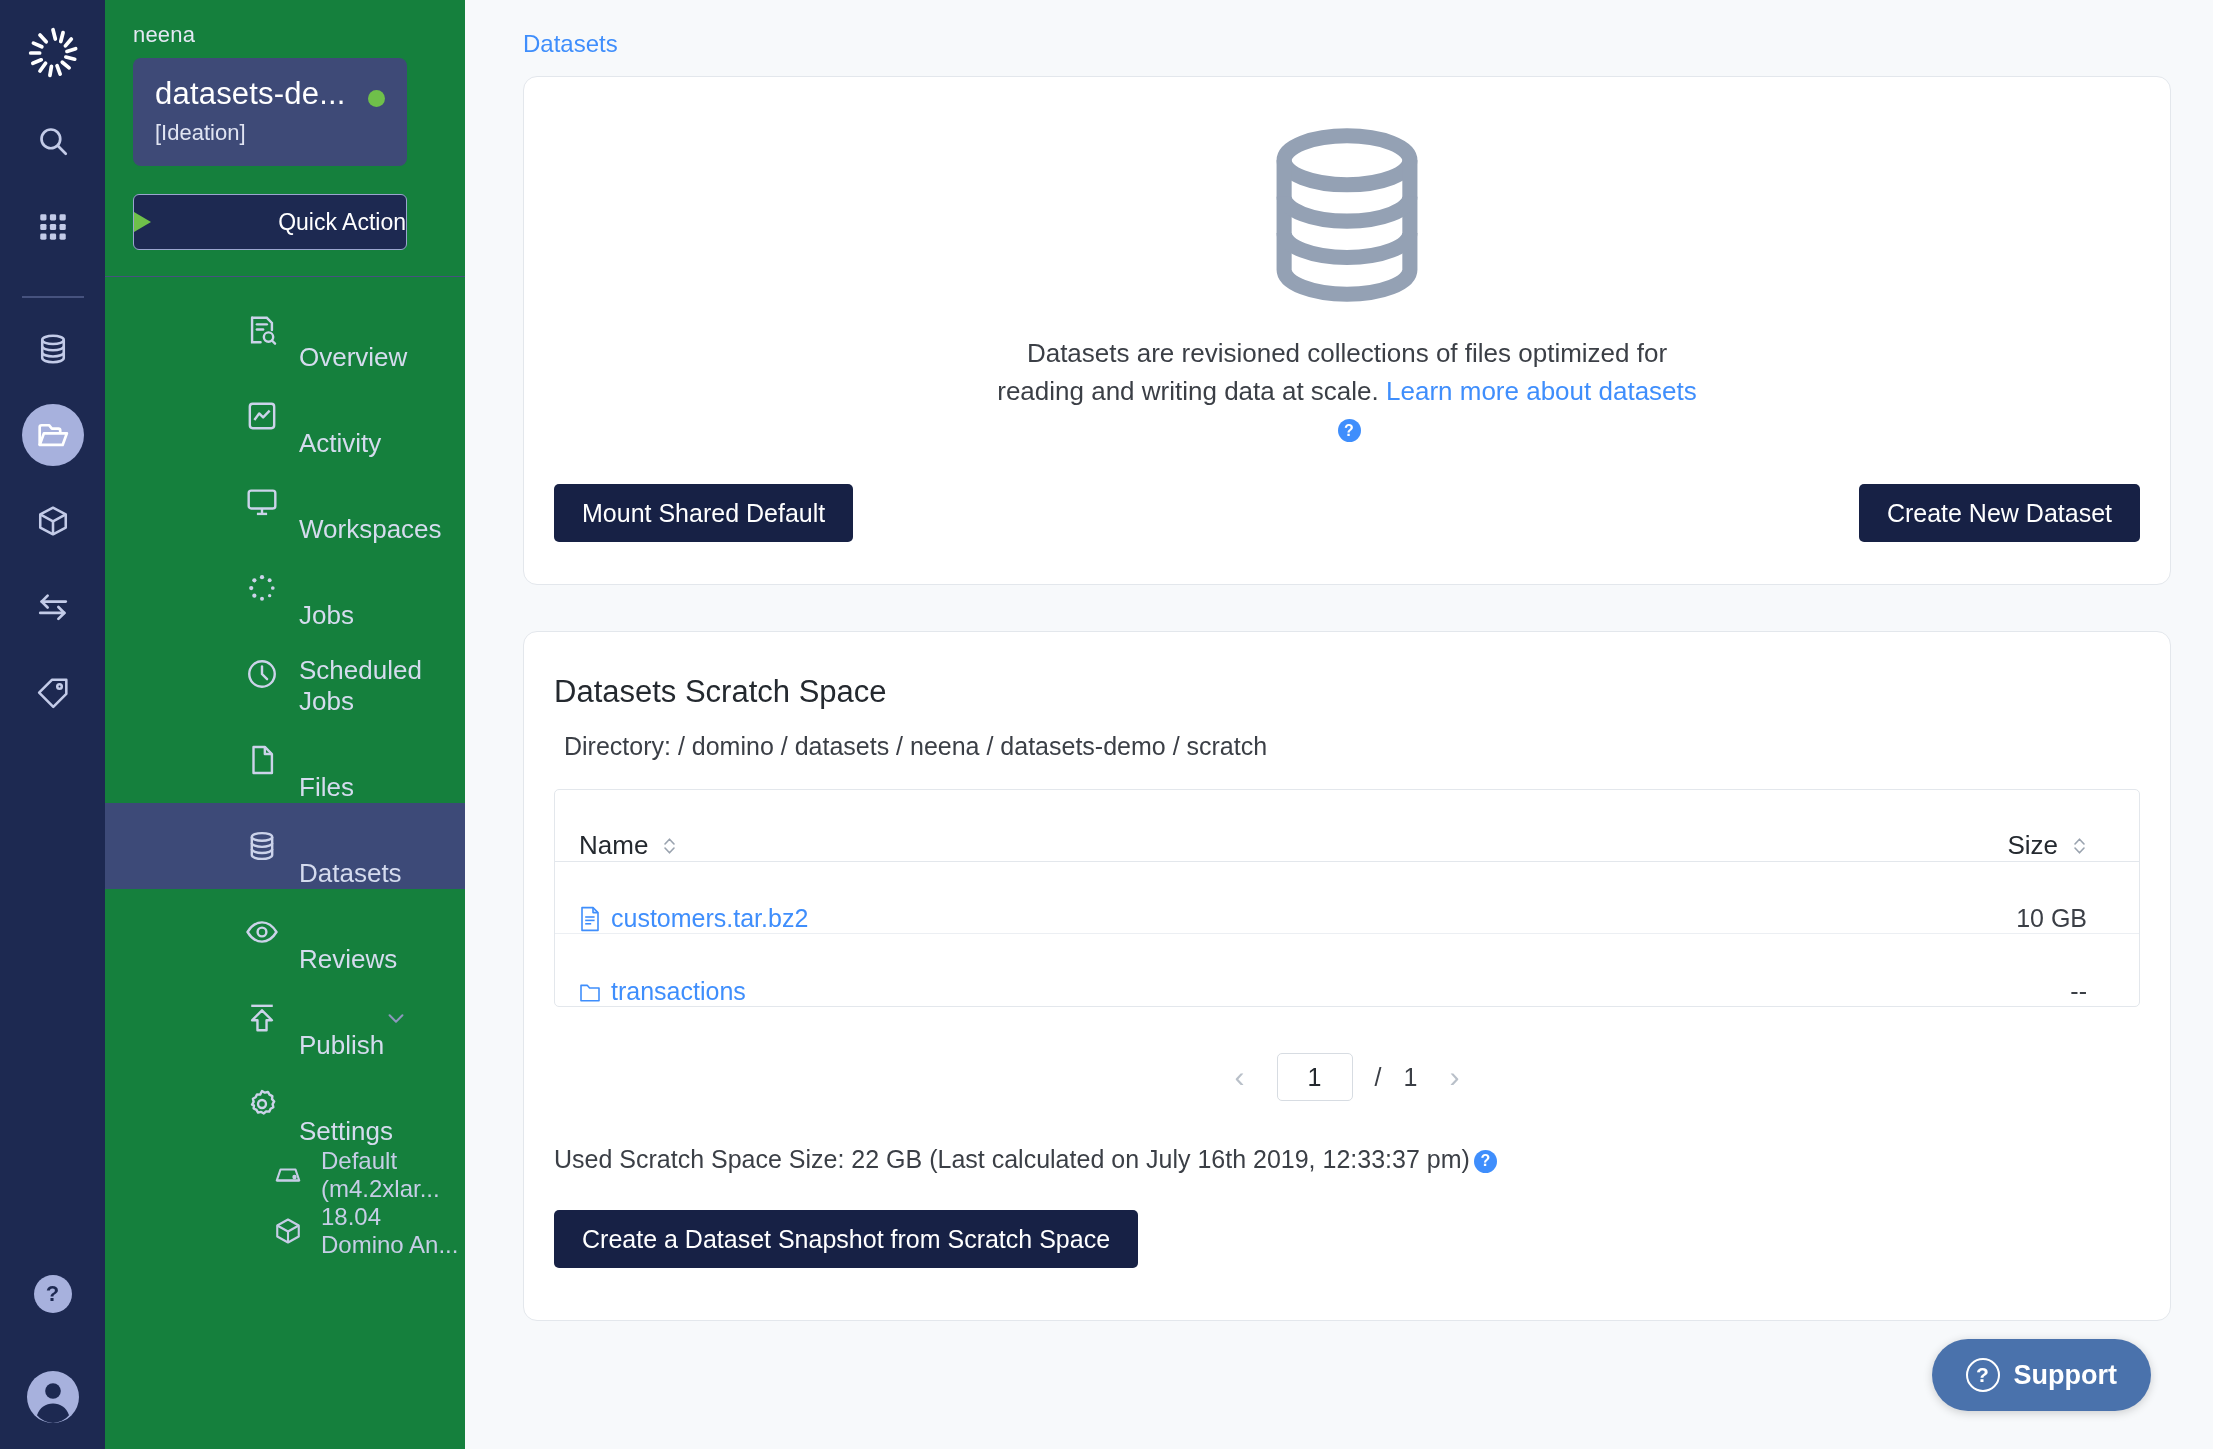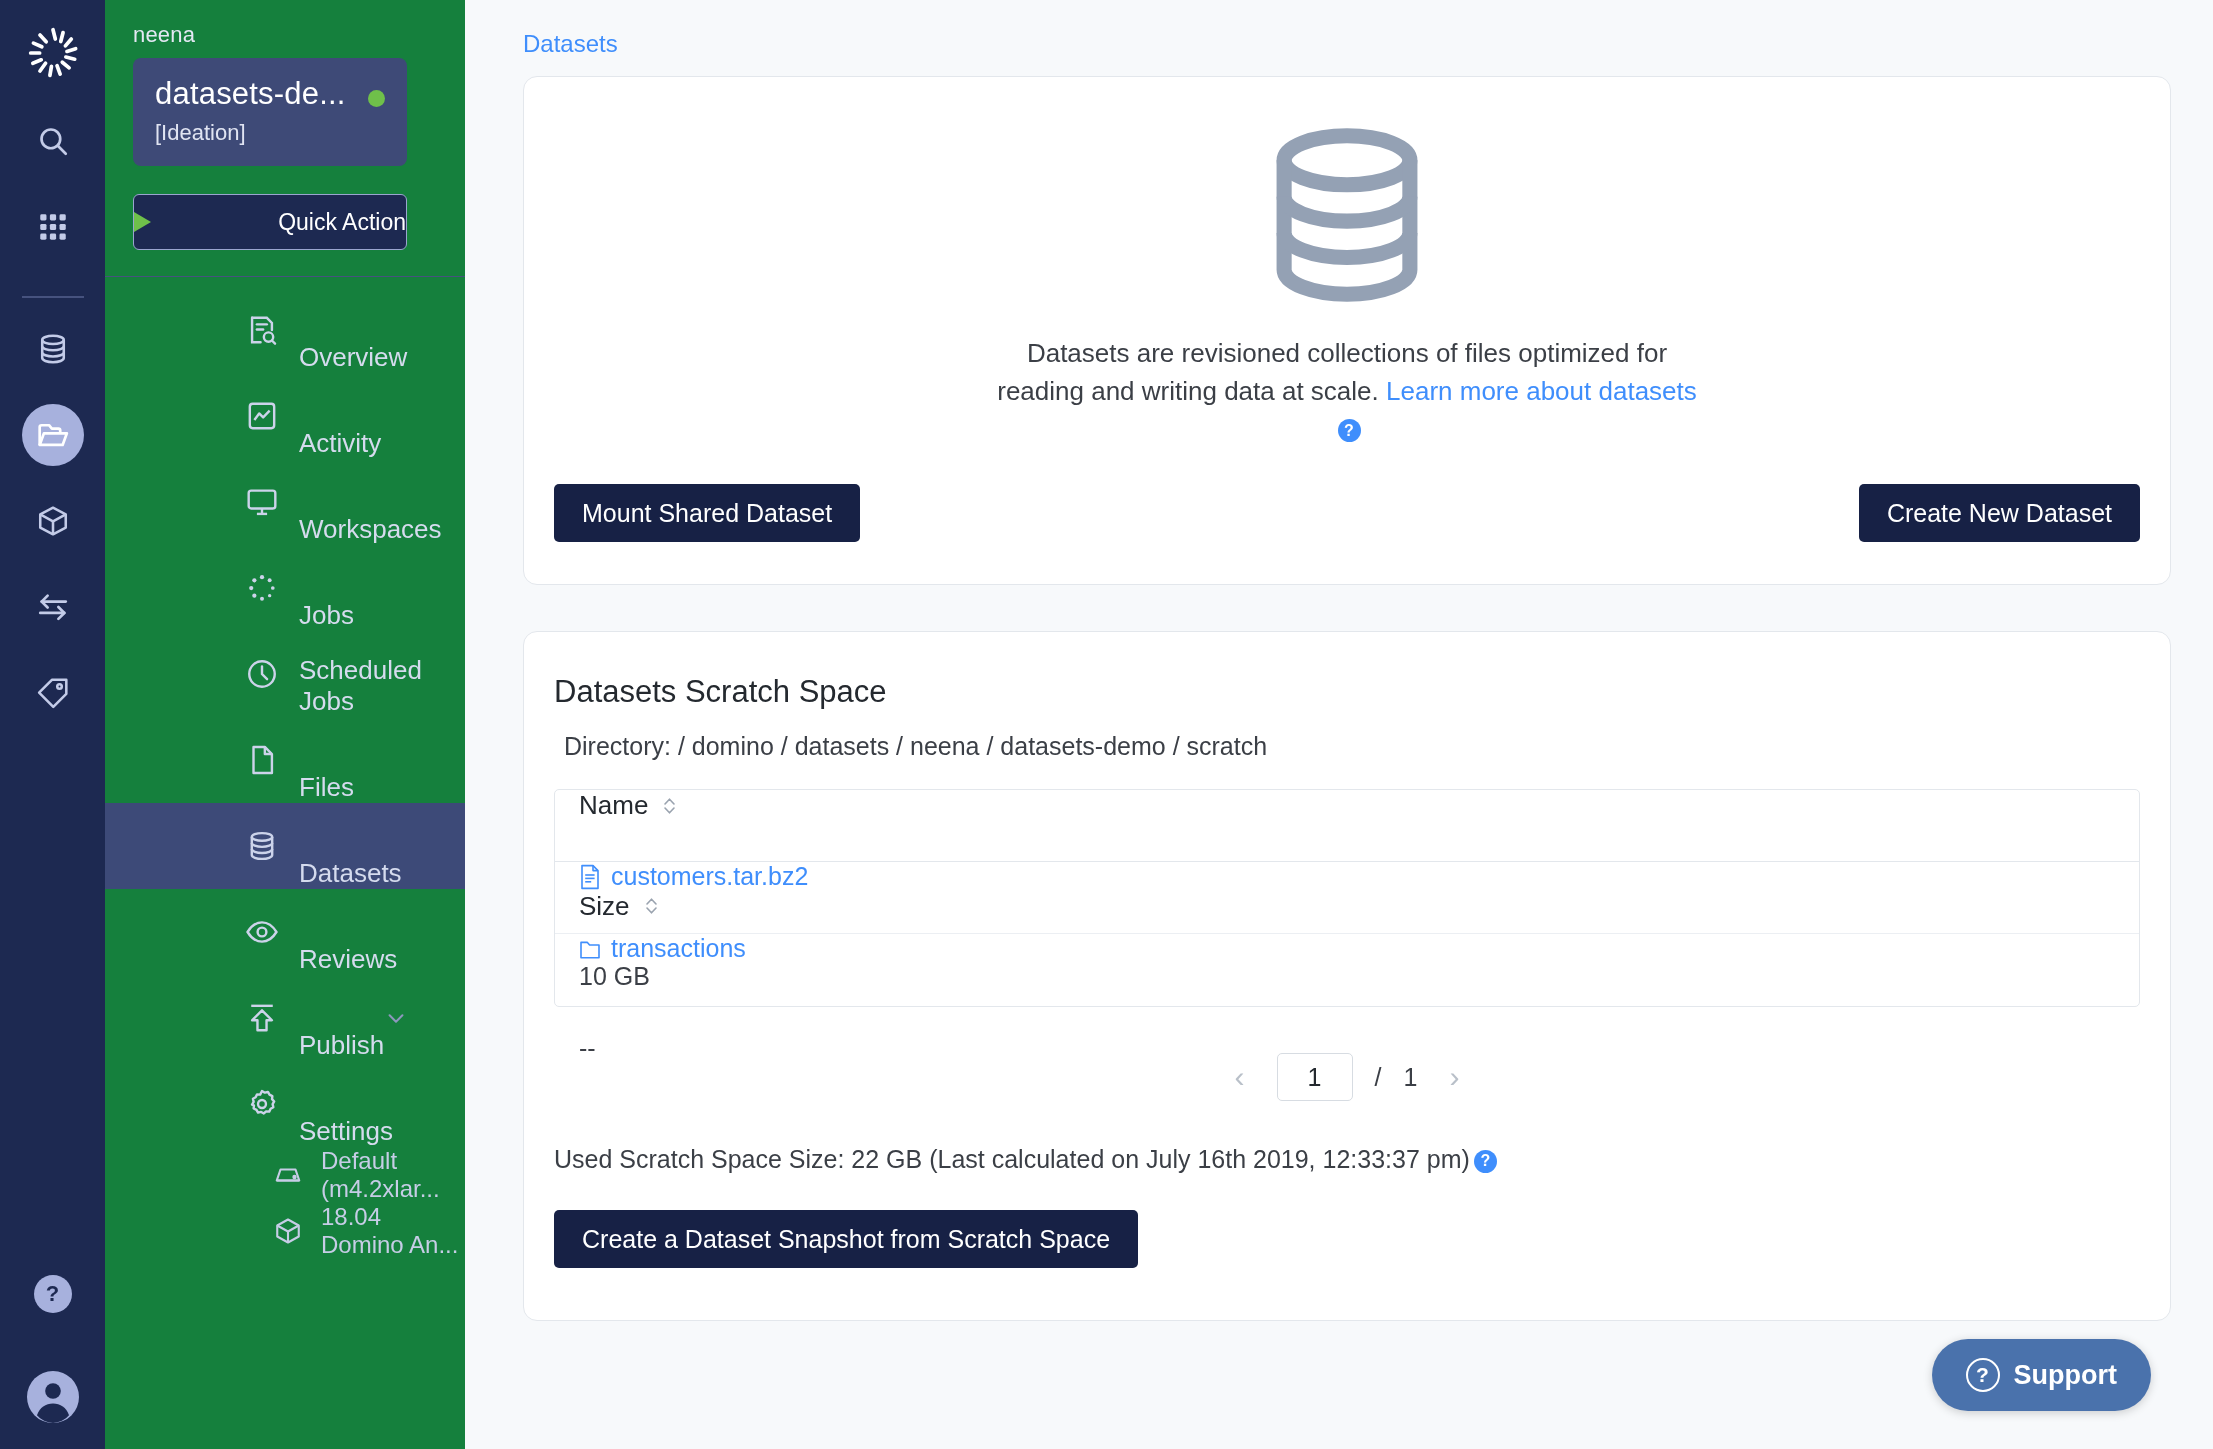--- a/index.html
+++ b/index.html
@@ -131,22 +131,22 @@
     padding: 0 28px; height: 58px;
     display:flex; align-items:center;
   }
 
   .scratch { margin-top: 46px; padding: 42px 30px 52px 30px; }
   .scratch-title { font-size: 31px; color: #24292f; font-weight: 400; }
   .scratch-dir { font-size: 25px; color: #3b3f46; margin-top: 22px; padding-left: 10px;}
 
   .table { margin-top: 28px; border: 1px solid #e3e7ec; border-radius: 5px; background:#fff; }
   .th-row, .tr-row {
-    display: flex; align-items: flex-start;
-    height: 72px; padding: 0 24px; flex-direction: column;
+    display: flex; align-items: flex-end;
+    height: 72px; padding: 0 24px;
   }
   .th-row { border-bottom: 1px solid #e3e7ec; }
   .tr-row { border-bottom: 1px solid #eceff3; }
   .tr-row:last-child { border-bottom: none; }
   .col-name { flex: 1 1 auto; display:flex; align-items:center; gap: 10px; }
   .col-size { flex: 0 0 170px; display:flex; align-items:center; justify-content:flex-end; gap:10px; padding-right: 28px;}
   .th-label { font-size: 26px; color: #24292f; }
   .sorter { display:inline-flex; flex-direction:column; line-height:0.6; color:#9aa3af; font-size: 17px; margin-left:4px;}
   .cell-link { font-size: 25px; color: #3f8efc; text-decoration: none; }
   .cell-size { font-size: 25px; color: #3b3f46; }
@@ -455,21 +455,21 @@
           <path d="M4.3 9.75 c0 1.66 3.45 3 7.7 3 s7.7-1.34 7.7-3"></path>
           <path d="M4.3 14.2 c0 1.66 3.45 3 7.7 3 s7.7-1.34 7.7-3"></path>
         </svg>
       </div>
 
       <div class="hero-text">
         <span>Datasets are revisioned collections of files optimized for reading and writing data at scale. </span><a href="#">Learn more about datasets</a><span class="qmark">?</span>
       </div>
 
       <div class="hero-actions">
-        <button class="btn-dark">Mount Shared Dataset</button>
+        <button class="btn-dark">Mount Shared Default</button>
         <button class="btn-dark">Create New Dataset</button>
       </div>
     </div>
 
     <div class="card scratch">
       <div class="scratch-title">Datasets Scratch Space</div>
       <div class="scratch-dir">Directory: / domino / datasets / neena / datasets-demo / scratch</div>
 
       <div class="table">
         <div class="th-row">

